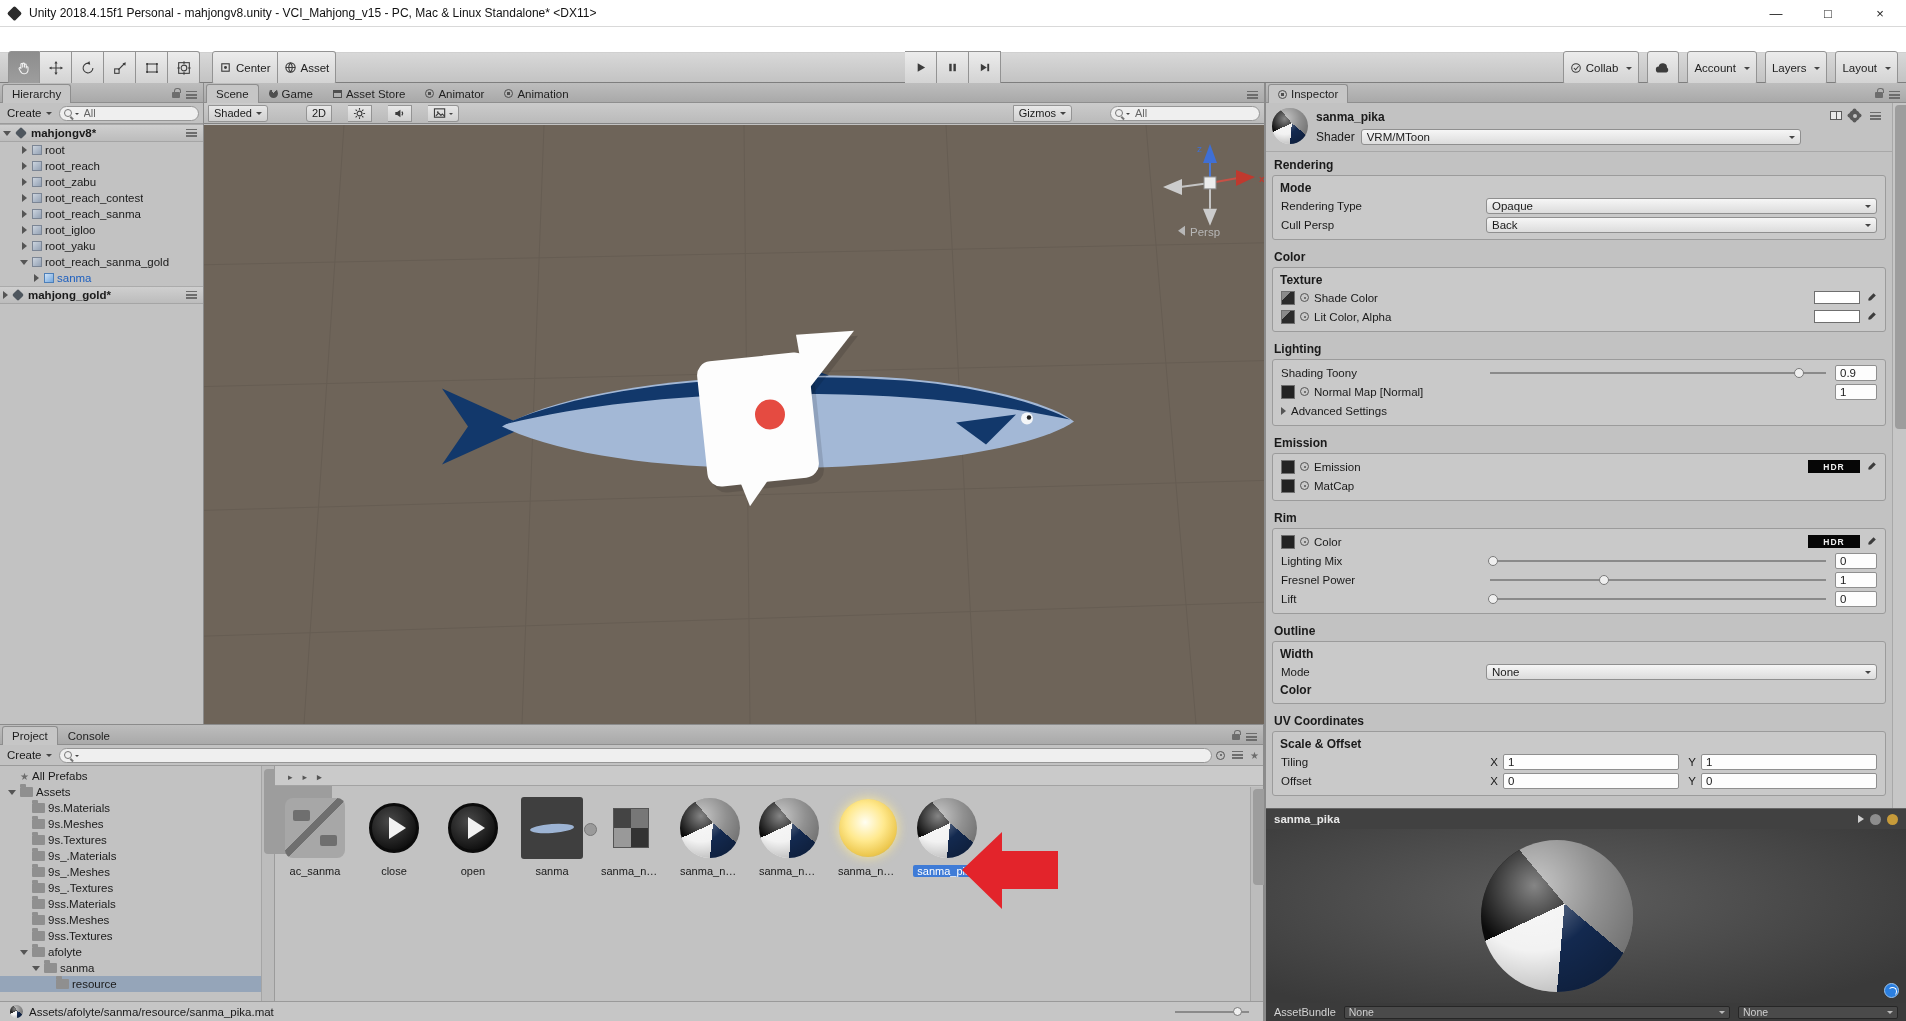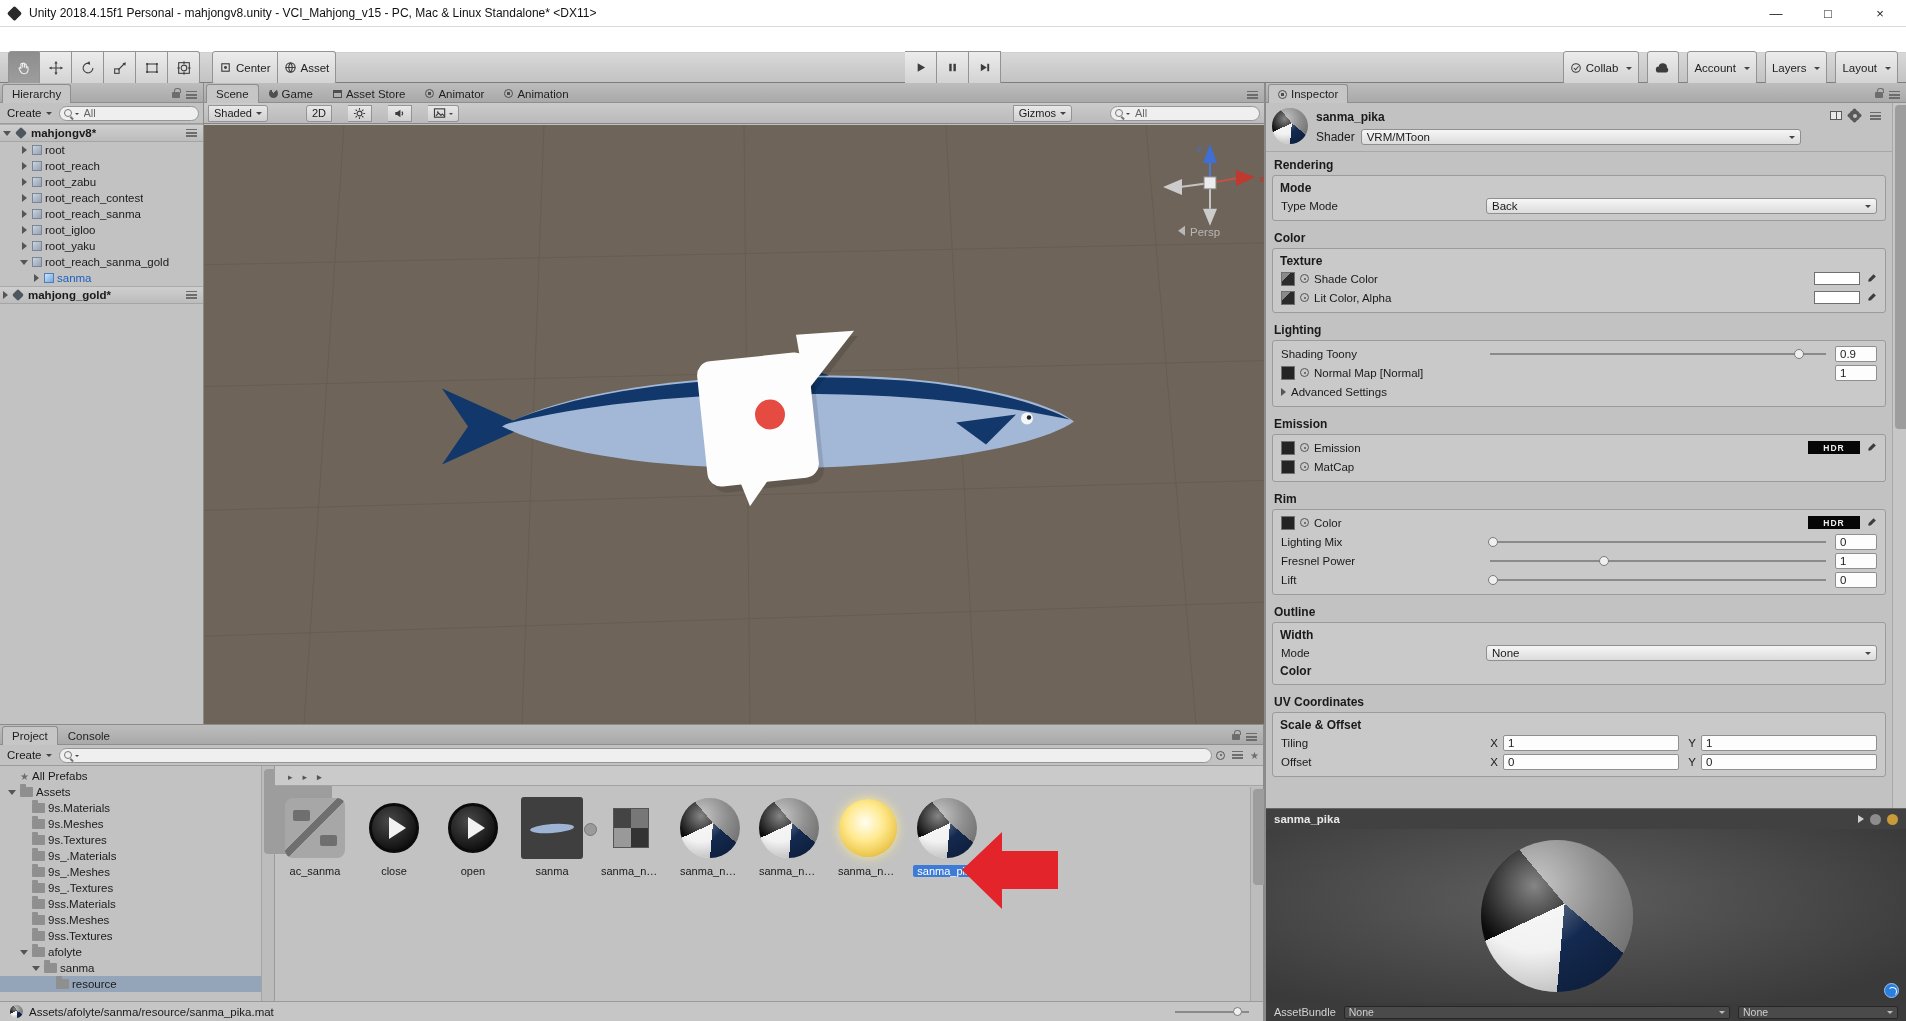--- a/index.html
+++ b/index.html
@@ -845,21 +845,28 @@
           <span class="icon-book"></span>
           <span class="icon-gear"></span>
           <span class="icon-dropmenu"></span>
         </div>
       </div>
 
       <div class="sec-title">Rendering</div>
       <div class="group">
         <div class="sub-title">Mode</div>
         <div class="row">
-          <span class="rlabel w">Type Mode</span>
+          <span class="rlabel w">Rendering Type</span>
+          <div class="dropdown">
+            <span>Opaque</span>
+              <span class="dd-caret"></span>
+          </div>
+        </div>
+        <div class="row">
+          <span class="rlabel w">Cull Persp</span>
           <div class="dropdown">
             <span>Back</span>
               <span class="dd-caret"></span>
           </div>
         </div>
       </div>
 
       <div class="sec-title">Color</div>
       <div class="group">
         <div class="sub-title">Texture</div>

